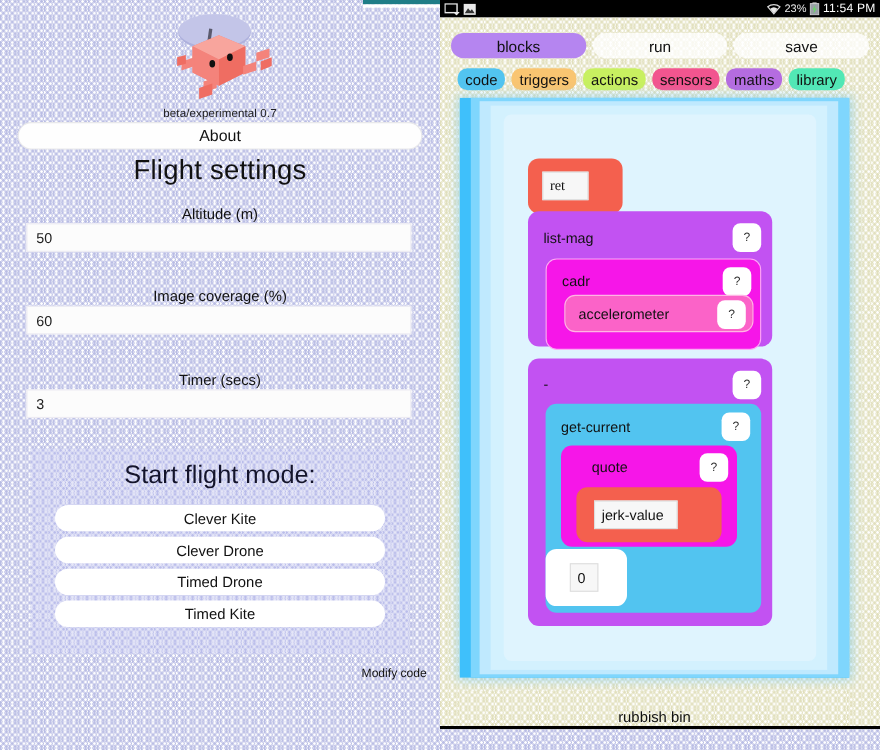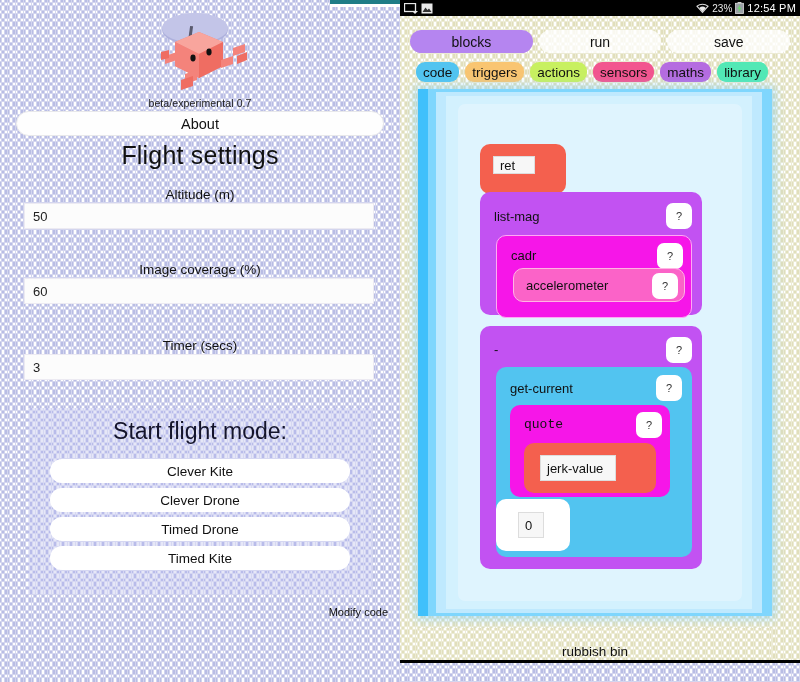--- a/index.html
+++ b/index.html
@@ -272,21 +272,21 @@
         <svg class="sb-icon" width="13" height="11" viewBox="0 0 13 11">
           <path d="M6.5 9.5 L1 3.2 A8.5 8.5 0 0 1 12 3.2 Z" fill="none" stroke="#d8d8d8" stroke-width="1.1"></path>
           <path d="M6.5 9 L3.2 5 A5 5 0 0 1 9.8 5 Z" fill="#e8e8e8"></path>
         </svg>
         <span id="battery-pct">23%</span>
         <svg class="sb-icon" width="9" height="12" viewBox="0 0 9 12">
           <rect x="2.6" y="0" width="3.8" height="1.3" fill="#cfcfcf"></rect>
           <rect x="0.5" y="1.3" width="8" height="10.2" fill="#9aa0a6" stroke="#d9d9d9" stroke-width="0.8"></rect>
           <path d="M5.2 2.6 L2.4 6.9 L4.2 6.9 L3.5 10.4 L6.6 5.7 L4.7 5.7 Z" fill="#6bd46b"></path>
         </svg>
-        <span id="clock-text">12:54 PM</span>
+        <span id="clock-text">11:54 PM</span>
       </div>
     </div>
 
     <div id="phone-body" class="zigzag-cream">
 
       <div id="primary-tabs">
         <div class="ptab active">blocks</div>
         <div class="ptab">run</div>
         <div class="ptab">save</div>
       </div>
@@ -300,21 +300,21 @@
         <div class="ctab" style="background:#52e8b5">library</div>
       </div>
 
       <div id="canvas-outer">
         <div id="canvas-l2">
           <div id="canvas-l3">
             <div id="canvas-l4">
               <div id="canvas-l5">
 
                 <div class="blk" style="left:22px; top:40px; width:86px; height:50px; background:#f4604e;">
-                  <div class="valbox" style="left:13px; top:12px; width:42px; height:18px;">ret</div>
+                  <div class="valbox" style="left:13px; top:12px; width:42px; height:26px;font-family:Liberation Serif, serif;">ret</div>
                 </div>
 
                 <div class="blk" style="left:22px; top:88px; width:222px; height:123px; background:#c252f2;">
                   <div class="blk-label" style="left:14px; top:17px;">list-mag</div>
                   <div class="qbtn" style="right:10px; top:11px;">?</div>
 
                   <div class="blk" style="left:16px; top:43px; width:196px; height:83px; background:#f616e8; border:1px solid #ffa8f5;">
                     <div class="blk-label" style="left:14px; top:12px;">cadr</div>
                     <div class="qbtn" style="right:8px; top:7px;">?</div>
 
@@ -327,21 +327,21 @@
 
                 <div class="blk" style="left:22px; top:222px; width:222px; height:243px; background:#c252f2;">
                   <div class="blk-label" style="left:14px; top:16px;">-</div>
                   <div class="qbtn" style="right:10px; top:11px;">?</div>
 
                   <div class="blk" style="left:16px; top:41px; width:196px; height:190px; background:#52c4f0;">
                     <div class="blk-label" style="left:14px; top:14px;">get-current</div>
                     <div class="qbtn" style="right:10px; top:8px;">?</div>
 
                     <div class="blk" style="left:14px; top:38px; width:160px; height:92px; background:#f616e8;">
-                      <div class="blk-label" style="left:14px; top:12px;font-family:Liberation Mono, monospace;">quote</div>
+                      <div class="blk-label" style="left:28px; top:12px;">quote</div>
                       <div class="qbtn" style="right:8px; top:7px;">?</div>
 
                       <div class="blk" style="left:14px; top:38px; width:132px; height:50px; background:#f4604e;text-align:center;">
                         <div class="valbox" style="left:16px; top:12px; width:76px; height:26px;">jerk-value</div>
                       </div>
                     </div>
 
                     <div class="blk" style="left:0px; top:132px; width:74px; height:52px; background:#ffffff;">
                       <div class="valbox" style="left:22px; top:13px; width:26px; height:26px;">0</div>
                     </div>

